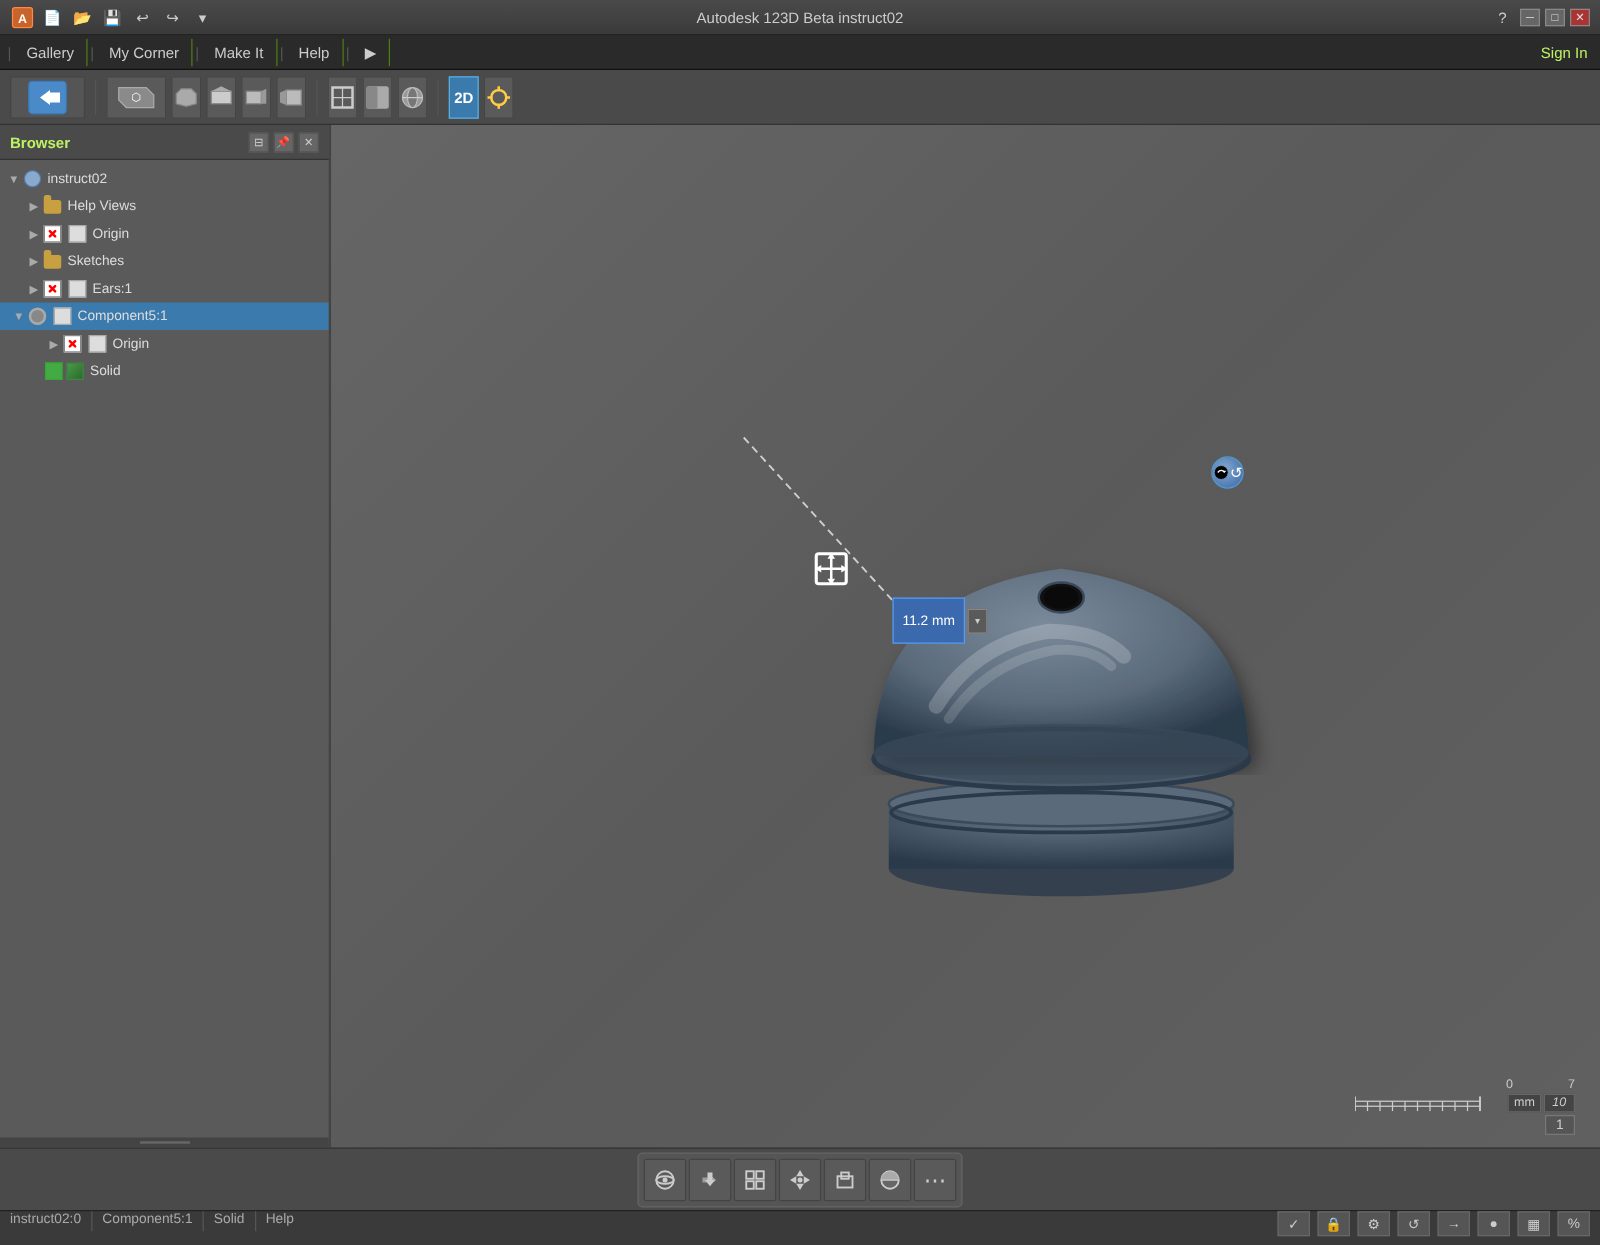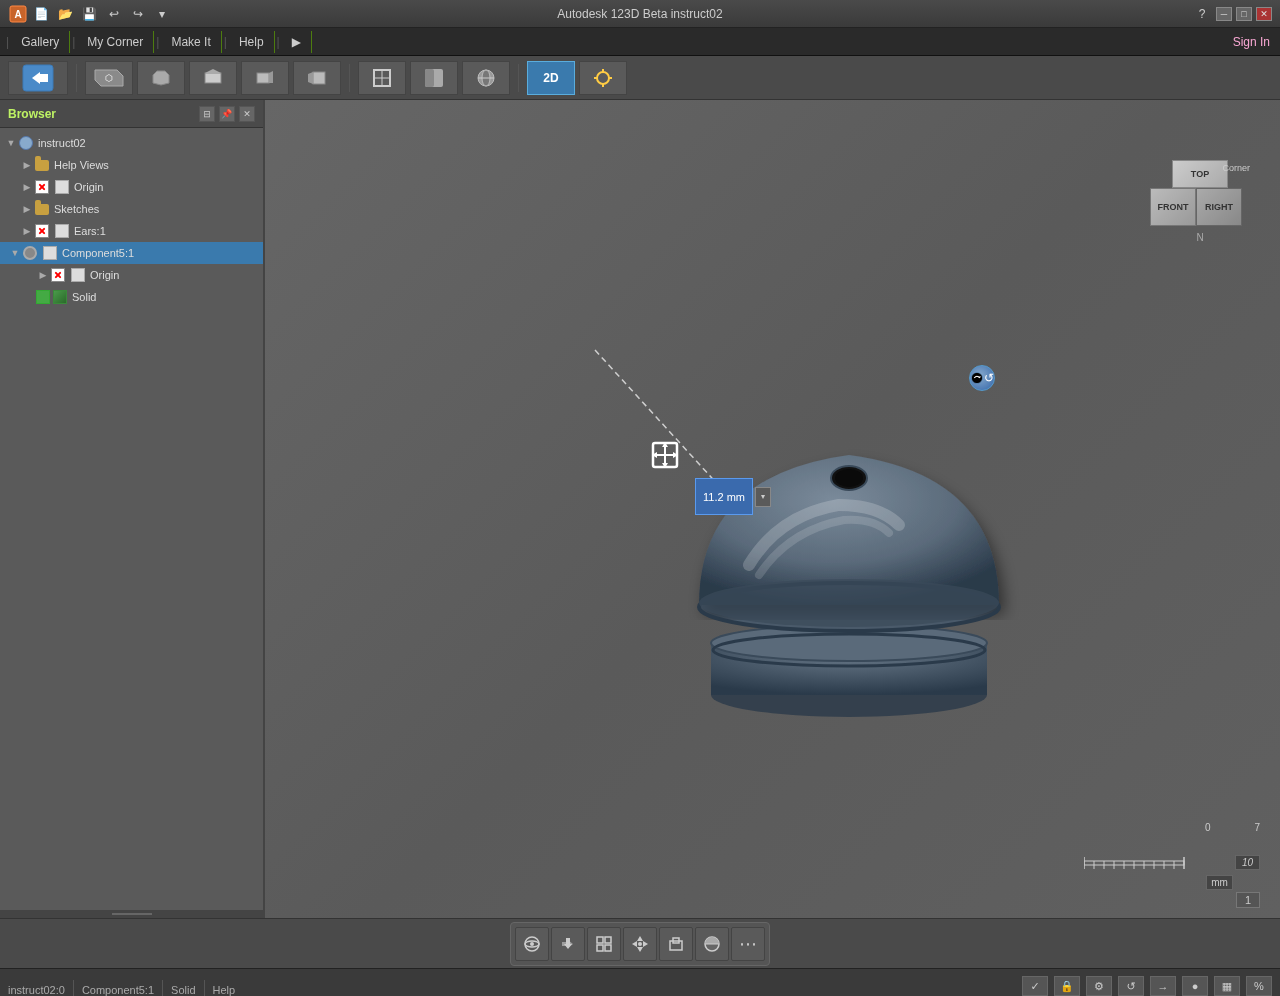--- a/index.html
+++ b/index.html
@@ -81,38 +81,38 @@
       padding: 4px 10px;
       font-size: 12px;
       cursor: pointer;
       border-right: 1px solid #4d7c0f;
       text-align: center;
     }
     .menu-separator { color: #555; padding: 4px 2px; }
     #sign-in-btn {
       position: absolute;
       right: 10px;
-      color: #f9a8d4;
+      color: #bef264;
       font-size: 12px;
       cursor: pointer;
     }
 
     
     #toolbar {
       width: 100%;
       height: 44px;
       background: #4a4a4a;
       display: flex;
       align-items: center;
       padding: 0 8px;
       gap: 4px;
       border-bottom: 1px solid #333;
     }
     .toolbar-btn {
-      width: 48px;
+      width: 24px;
       height: 34px;
       background: #5a5a5a;
       border: 1px solid #444;
       display: flex;
       align-items: center;
       justify-content: center;
       cursor: pointer;
       color: #ddd;
       font-size: 14px;
     }
@@ -426,21 +426,21 @@
       padding: 4px;
     }
 
     
     #status-bar {
       width: 100%;
       height: 28px;
       background: #3a3a3a;
       border-top: 1px solid #222;
       display: flex;
-      align-items: flex-end;
+      align-items: flex-start;
       padding: 0 8px;
       gap: 8px;
     }
     .status-item {
       color: #aaa;
       font-size: 11px;
     }
     .status-divider {
       width: 1px;
       height: 16px;
@@ -741,42 +741,32 @@
         <line x1="15" y1="5" x2="15" y2="25" stroke="white" stroke-width="2"></line>
         <line x1="5" y1="15" x2="25" y2="15" stroke="white" stroke-width="2"></line>
         <polygon points="15,2 12,7 18,7" fill="white"></polygon>
         <polygon points="15,28 12,23 18,23" fill="white"></polygon>
         <polygon points="2,15 7,12 7,18" fill="white"></polygon>
         <polygon points="28,15 23,12 23,18" fill="white"></polygon>
       </svg>
     </div>
 
     <div id="dim-input">
-      <input type="text" value="11.2 mm" style="width: 58px; height: 37px; background: rgb(58, 106, 173); border: 1px solid rgb(90, 154, 238); color: rgb(255, 255, 255); font-size: 11px; text-align: center; outline: none; padding: 0px 2px;">
+      <input type="text" value="11.2 mm" style="width: 58px; height: 37px; background: rgb(58, 106, 173); border: 1px solid rgb(90, 154, 238); color: rgb(255, 255, 255); font-size: 11px; text-align: center; outline: none; padding: 0px 2px; margin-left: 19px;">
       <div id="dim-dropdown">▾</div>
     </div>
 
     <div id="bubble-icon">
       <svg width="20" height="20" viewBox="0 0 20 20">
         <circle cx="10" cy="10" r="8" fill="radial-gradient(#88aacc, #3366aa)" stroke="#6699cc"></circle>
         <path d="M6,10 Q10,5 14,10" fill="none" stroke="white" stroke-width="1.5"></path>
         <polygon points="14,10 12,8 16,8" fill="white"></polygon>
       </svg>
     </div>
 
-    <div id="view-cube">
-      <div class="cube-top" style="position:absolute;top:0;left:22px;width:56px;height:28px;background:linear-gradient(135deg,#cccccc,#aaaaaa);border:1px solid #888;display:flex;align-items:center;justify-content:center;font-size:9px;font-weight:bold;color:#333;cursor:pointer;">TOP</div>
-      <div class="cube-front" style="position:absolute;top:28px;left:0;width:46px;height:38px;background:linear-gradient(135deg,#bbbbbb,#999999);border:1px solid #777;display:flex;align-items:center;justify-content:center;font-size:9px;font-weight:bold;color:#333;cursor:pointer;">FRONT</div>
-      <div class="cube-right" style="position:absolute;top:28px;left:46px;width:46px;height:38px;background:linear-gradient(135deg,#aaaaaa,#888888);border:1px solid #666;display:flex;align-items:center;justify-content:center;font-size:9px;font-weight:bold;color:#333;cursor:pointer;">RIGHT</div>
-      <div style="position:absolute;top:3px;right:0;font-size:9px;color:#ccc;cursor:pointer;">Corner</div>
-
-      <div style="position:absolute;top:72px;left:0;right:0;display:flex;justify-content:center;gap:10px;font-size:10px;color:#aaa;">
-        <span>N</span>
-      </div>
-    </div>
 
     <div style="position:absolute;bottom:10px;right:20px;display:flex;flex-direction:column;align-items:flex-end;gap:2px;">
       <div style="display:flex;align-items:center;gap:4px;">
         <span style="color:#ccc;font-size:10px;">0</span>
         <span style="color:#ccc;font-size:10px;margin-left:40px;">7</span>
       </div>
       <div style="display:flex;align-items:center;gap:2px;">
         <svg width="120" height="12" viewBox="0 0 120 12">
           <rect x="0" y="4" width="100" height="4" fill="none" stroke="#ccc" stroke-width="1"></rect>
           <line x1="0" y1="0" x2="0" y2="12" stroke="#ccc" stroke-width="1.5"></line>
@@ -784,21 +774,21 @@
           <line x1="20" y1="4" x2="20" y2="12" stroke="#ccc" stroke-width="1"></line>
           <line x1="30" y1="4" x2="30" y2="12" stroke="#ccc" stroke-width="1"></line>
           <line x1="40" y1="4" x2="40" y2="12" stroke="#ccc" stroke-width="1"></line>
           <line x1="50" y1="4" x2="50" y2="12" stroke="#ccc" stroke-width="1"></line>
           <line x1="60" y1="4" x2="60" y2="12" stroke="#ccc" stroke-width="1"></line>
           <line x1="70" y1="4" x2="70" y2="12" stroke="#ccc" stroke-width="1"></line>
           <line x1="80" y1="4" x2="80" y2="12" stroke="#ccc" stroke-width="1"></line>
           <line x1="90" y1="4" x2="90" y2="12" stroke="#ccc" stroke-width="1"></line>
           <line x1="100" y1="0" x2="100" y2="12" stroke="#ccc" stroke-width="1.5"></line>
         </svg>
-        <div style="background:#444;border:1px solid #666;padding:1px 4px;color:#ccc;font-size:10px;margin-top:40px;">mm</div>
+        <div style="background:#444;border:1px solid #666;padding:1px 4px;color:#ccc;font-size:10px;">mm</div>
         <div style="background:#444;border:1px solid #666;padding:1px 6px;color:#ccc;font-size:10px;font-style:italic;">10</div>
       </div>
       <div style="display:flex;align-items:center;gap:4px;">
         <div style="background:#555;border:1px solid #777;padding:1px 8px;color:#ccc;font-size:11px;">1</div>
       </div>
     </div>
 
   </div>
 </div>
 

